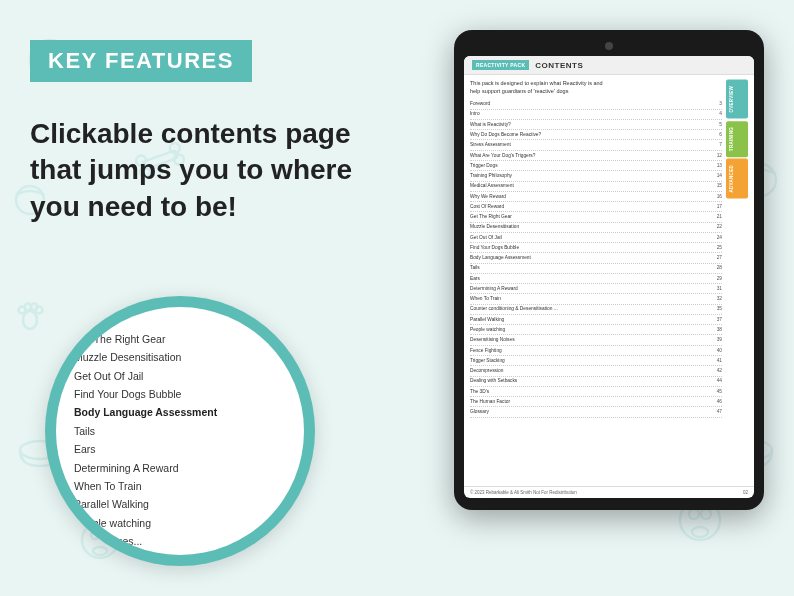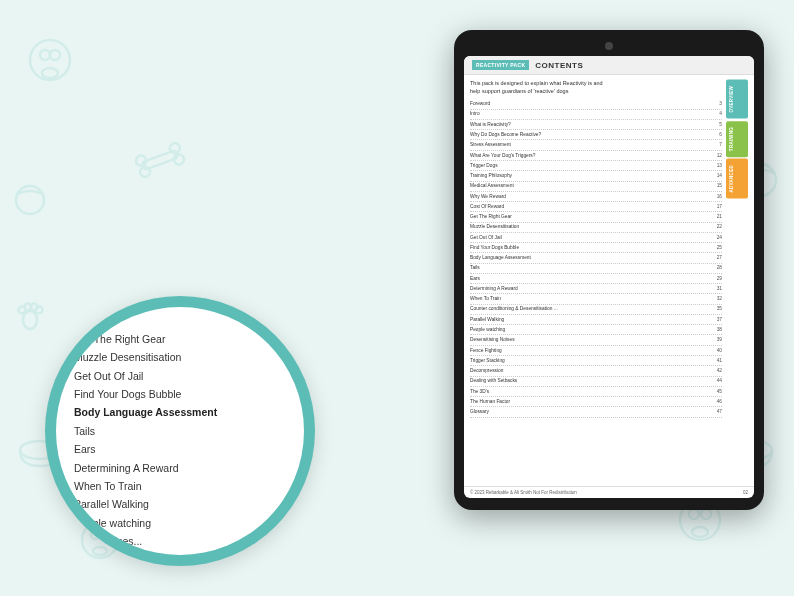--- a/index.html
+++ b/index.html
@@ -345,20 +345,29 @@
 
       <circle cx="30" cy="200" r="14"></circle>
       <path d="M 16 195 Q 30 187 44 195"></path>
 
     </g>
   </svg>
 </div>
 
 <div class="main-container">
 
+  <div class="left-section">
+
+    <div class="key-features-badge">KEY FEATURES</div>
+
+    <div class="headline">
+      Clickable contents page<br>that jumps you to where<br>you need to be!
+    </div>
+
+  </div>
 
   <div class="right-section">
     <div class="tablet-frame">
       <div class="tablet-camera"></div>
       <div class="tablet-screen">
 
         <div class="doc-header">
           <span class="doc-badge-reactivity">REACTIVITY PACK</span>
           <span class="doc-title-contents">CONTENTS</span>
         </div>

